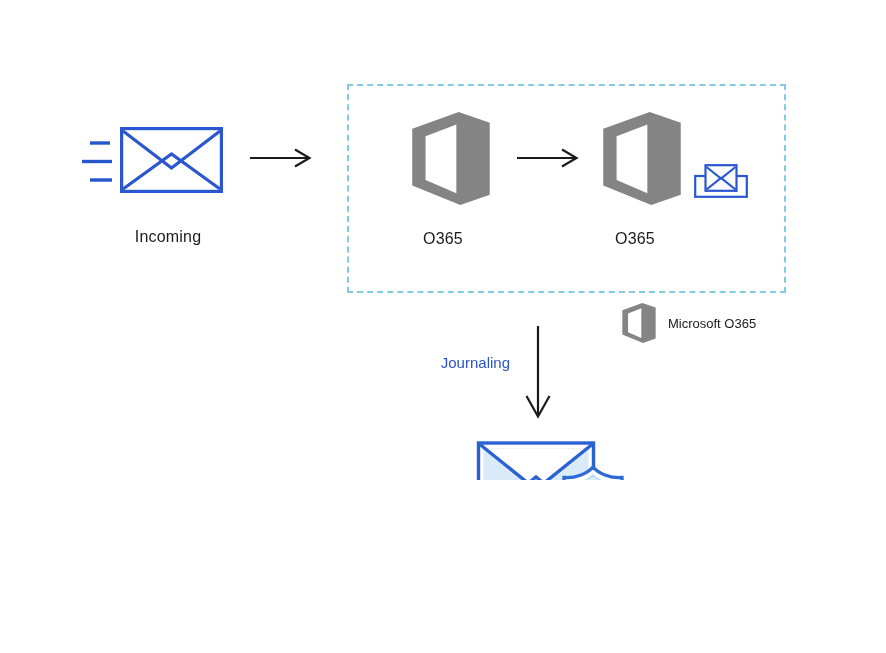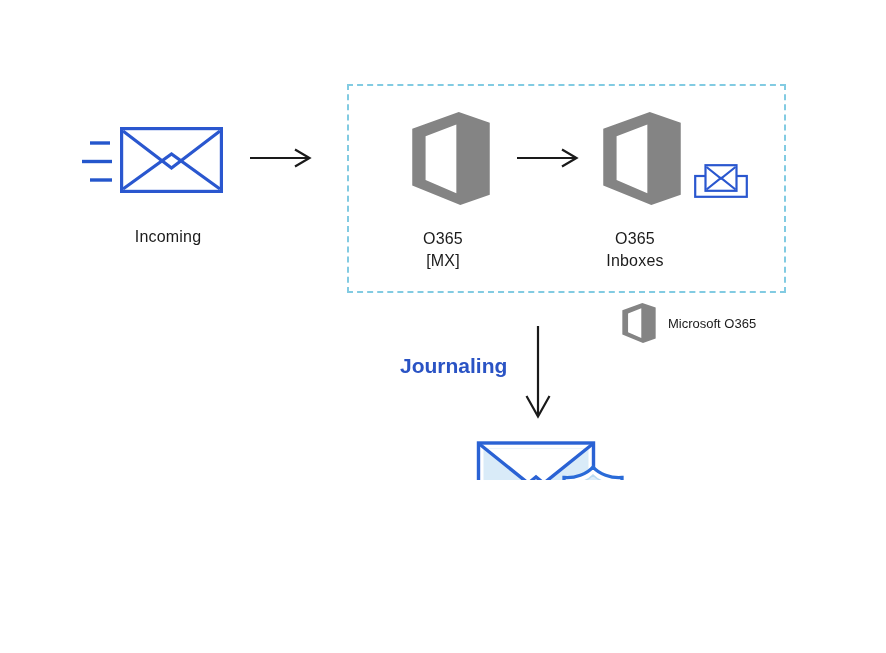--- a/index.html
+++ b/index.html
@@ -19,23 +19,23 @@
     letter-spacing:.2px;
   }
   .legend-label{
     color:var(--label, #1b1b1b);
     font-size:13px;
     line-height:20px;
     white-space:nowrap;
   }
   .journaling-label{
     color:var(--journaling-blue, #2a53c4);
-    font-size:21px;
-    font-weight:700;
-    text-align:left;
+    font-size:15px;
+    font-weight:400;
+    text-align:right;
     white-space:nowrap;
   }
   .dashed-box{
     border:2px dashed var(--dashed-border, #82cbe2);
     box-sizing:border-box;
     background:transparent;
   }
   
   .env-stroke{stroke:var(--envelope-blue,#2a57cf);fill:none;}
   .env-fill-white{fill:#ffffff;}
@@ -76,21 +76,20 @@
 
   <div class="abs dashed-box" style="left:347px;top:84px;width:439px;height:209px;"></div>
 
   <svg class="abs" style="left:412px;top:112px;" width="78" height="93" viewBox="0 0 100 120">
     <path class="office-fill" d="M0,21.6 L60,0 L100,13.8 L100,106.8 L62,120 L0,94.8 Z
          M17.2,31.2 L56.9,16 L56.9,104.8 L17.2,87.6 Z"></path>
   </svg>
 
   <div class="abs node-label" style="left:383px;top:228px;width:120px;">
     <div>O365</div>
-    <div>[MX]</div>
   </div>
 
   <svg class="abs" style="left:516px;top:147px;" width="64" height="22" viewBox="0 0 64 22">
     <path d="M1,11 H59" class="arrow-stroke"></path>
     <path d="M46,2.5 L60.5,11 L46,19.5" class="arrow-stroke"></path>
   </svg>
 
   <svg class="abs" style="left:603px;top:112px;" width="78" height="93" viewBox="0 0 100 120">
     <path class="office-fill" d="M0,21.6 L60,0 L100,13.8 L100,106.8 L62,120 L0,94.8 Z
          M17.2,31.2 L56.9,16 L56.9,104.8 L17.2,87.6 Z"></path>
@@ -98,21 +97,20 @@
 
   <svg class="abs" style="left:694px;top:164px;" width="54" height="34" viewBox="0 0 54 34">
     <rect x="1.2" y="12" width="51.6" height="20.8" class="env-stroke env-fill-white" stroke-width="2.2"></rect>
     <rect x="11.5" y="1.2" width="31" height="25.6" class="env-stroke env-fill-white" stroke-width="2.2"></rect>
     <path d="M12.5,3 L27,14.5 L41.5,3" class="env-stroke" stroke-width="2.2"></path>
     <path d="M12.5,25.5 L27,14 L41.5,25.5" class="env-stroke" stroke-width="2.2"></path>
   </svg>
 
   <div class="abs node-label" style="left:575px;top:228px;width:120px;">
     <div>O365</div>
-    <div>Inboxes</div>
   </div>
 
   <svg class="abs" style="left:622px;top:303px;" width="34" height="40" viewBox="0 0 100 120">
     <path class="office-fill" d="M0,21.6 L60,0 L100,13.8 L100,106.8 L62,120 L0,94.8 Z
          M17.2,31.2 L56.9,16 L56.9,104.8 L17.2,87.6 Z"></path>
   </svg>
   <div class="abs legend-label" style="left:668px;top:314px;">Microsoft O365</div>
 
   <div class="abs journaling-label" style="left:400px;top:354px;width:110px;">Journaling</div>
 

